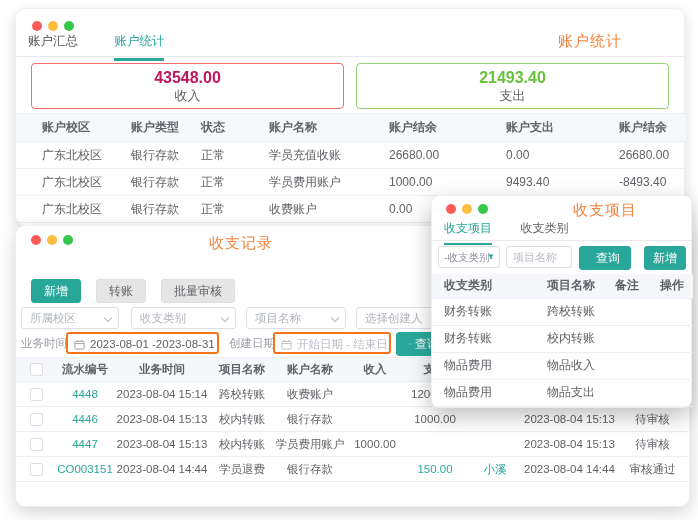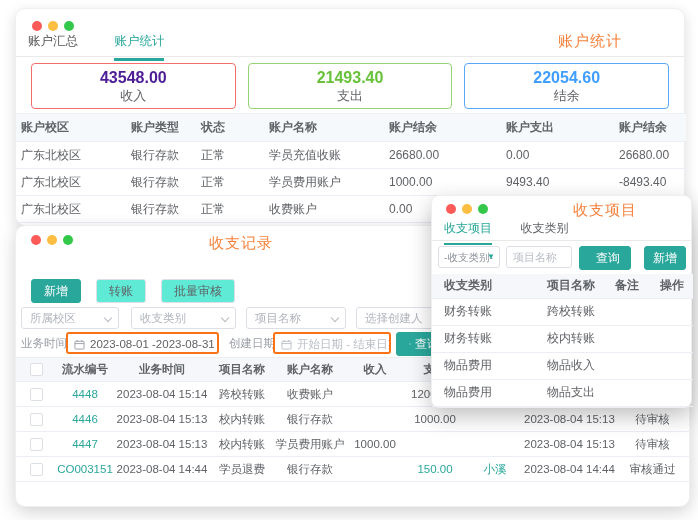--- a/index.html
+++ b/index.html
@@ -18,44 +18,44 @@
     box-shadow:0 4px 14px rgba(0,0,0,.14); z-index:1; }
   #win-account .dots { top:12px; left:16px; }
   .acc-tabs { position:absolute; top:22px; left:0; right:0; height:26px; border-bottom:1px solid #e9e9e9; }
   .acc-tab { display:inline-block; margin-left:12px; font-size:12.5px; color:#555; padding-bottom:8px; cursor:default; }
   .acc-tab.active { color:#2aa79b; border-bottom:3px solid #2aa79b; }
   .stats { position:absolute; top:54px; left:15px; right:15px; height:46px; display:flex; gap:12px; }
   .stat-card { flex:1; border:1px solid; border-radius:4px; display:flex; flex-direction:column;
     align-items:center; justify-content:center; line-height:1.25; }
   .stat-card .num { font-size:16px; font-weight:bold; }
   .stat-card .lbl { font-size:13px; color:#606266; }
-  .stat-card.income  { border-color:#f56c6c; } .stat-card.income .num { color:#4c1d95; }
+  .stat-card.income  { border-color:#f56c6c; } .stat-card.income .num { color:#be185d; }
   .stat-card.expense { border-color:#95d475; } .stat-card.expense .num { color:#67c23a; }
   .stat-card.balance { border-color:#58a8f8; } .stat-card.balance .num { color:#409eff; }
 
   table { border-collapse:collapse; table-layout:fixed; }
   .acc-table { position:absolute; top:104px; left:0; width:670px; font-size:12px; color:#606266; }
   .acc-table th { background:#f6f9fc; color:#5f6368; font-weight:600; text-align:left;
     height:28px; border-top:1px solid #ebeef5; border-bottom:1px solid #ebeef5; }
   .acc-table td { height:27px; border-bottom:1px solid #ebeef5; text-align:left; white-space:nowrap; }
-  .acc-table th:first-child, .acc-table td:first-child { padding-left:5px;font-family:Liberation Mono, monospace; }
+  .acc-table th:first-child, .acc-table td:first-child { padding-left:26px;font-family:Liberation Mono, monospace; }
 
   
   #win-records { left:15px; top:225px; width:675px; height:282px; border-radius:10px;
     box-shadow:0 5px 18px rgba(0,0,0,.18); z-index:2; }
   #win-records .dots { top:9px; left:15px; }
   .rec-tabbar { position:absolute; top:20px; left:0; right:0; height:26px; border-bottom:1px solid #e7e7e7; background:#fbfbfb; }
   .rec-tab { display:inline-block; height:25px; line-height:25px; font-size:12px; padding:0 10px; color:#8a8a8a;
     border-right:1px solid #e7e7e7; background:#f3f4f5; vertical-align:top; }
   .rec-tab:first-child { margin-left:3px; border-left:1px solid #e7e7e7; }
   .rec-tab.active { background:#fff; color:#555; }
   .tab-mini { color:#b0b3ba; font-size:10px; margin-left:4px; }
   .toolbar { position:absolute; top:53px; left:15px; display:flex; gap:15px; }
   .btn { height:24px; line-height:22px; font-size:12px; border-radius:3px; padding:0 12px;
-    border:1px solid #dcdfe6; background:#5eead4; color:#606266; cursor:pointer; white-space:nowrap; }
+    border:1px solid #dcdfe6; background:#e5e5e5; color:#606266; cursor:pointer; white-space:nowrap; }
   .btn.primary { background:#2aa79b; border-color:#2aa79b; color:#fff; }
   .selrow { position:absolute; top:81px; left:5px; height:22px; }
   .select { position:absolute; height:22px; border:1px solid #dcdfe6; border-radius:3px; background:#fff;
     font-size:11.5px; color:#b0b4bb; line-height:20px; padding:0 18px 0 8px; }
   .chev { position:absolute; right:7px; top:7px; width:6px; height:6px;
     border-right:1.4px solid #b6bac2; border-bottom:1.4px solid #b6bac2; transform:rotate(45deg); }
   .daterow { position:absolute; top:106px; left:5px; height:22px; width:660px; }
   .flabel { position:absolute; top:0; height:22px; line-height:22px; font-size:11.5px; color:#9a9ea6; }
   .date-input { position:absolute; height:22px; border:2px solid #f97316; border-radius:3px; background:#fff;
     line-height:20px; font-size:11.5px; padding-left:22px; color:#606266; white-space:nowrap; overflow:hidden; }
@@ -109,24 +109,20 @@
     </div>
     <div class="stats">
       <div class="stat-card income">
         <span class="num">43548.00</span>
         <span class="lbl">收入</span>
       </div>
       <div class="stat-card expense">
         <span class="num">21493.40</span>
         <span class="lbl">支出</span>
       </div>
-      <div class="stat-card balance">
-        <span class="num">22054.60</span>
-        <span class="lbl">结余</span>
-      </div>
     </div>
     <table class="acc-table">
       <colgroup>
           <col style="width:115px">
           <col style="width:70px">
           <col style="width:68px">
           <col style="width:120px">
           <col style="width:117px">
           <col style="width:113px">
           <col style="width:67px">

